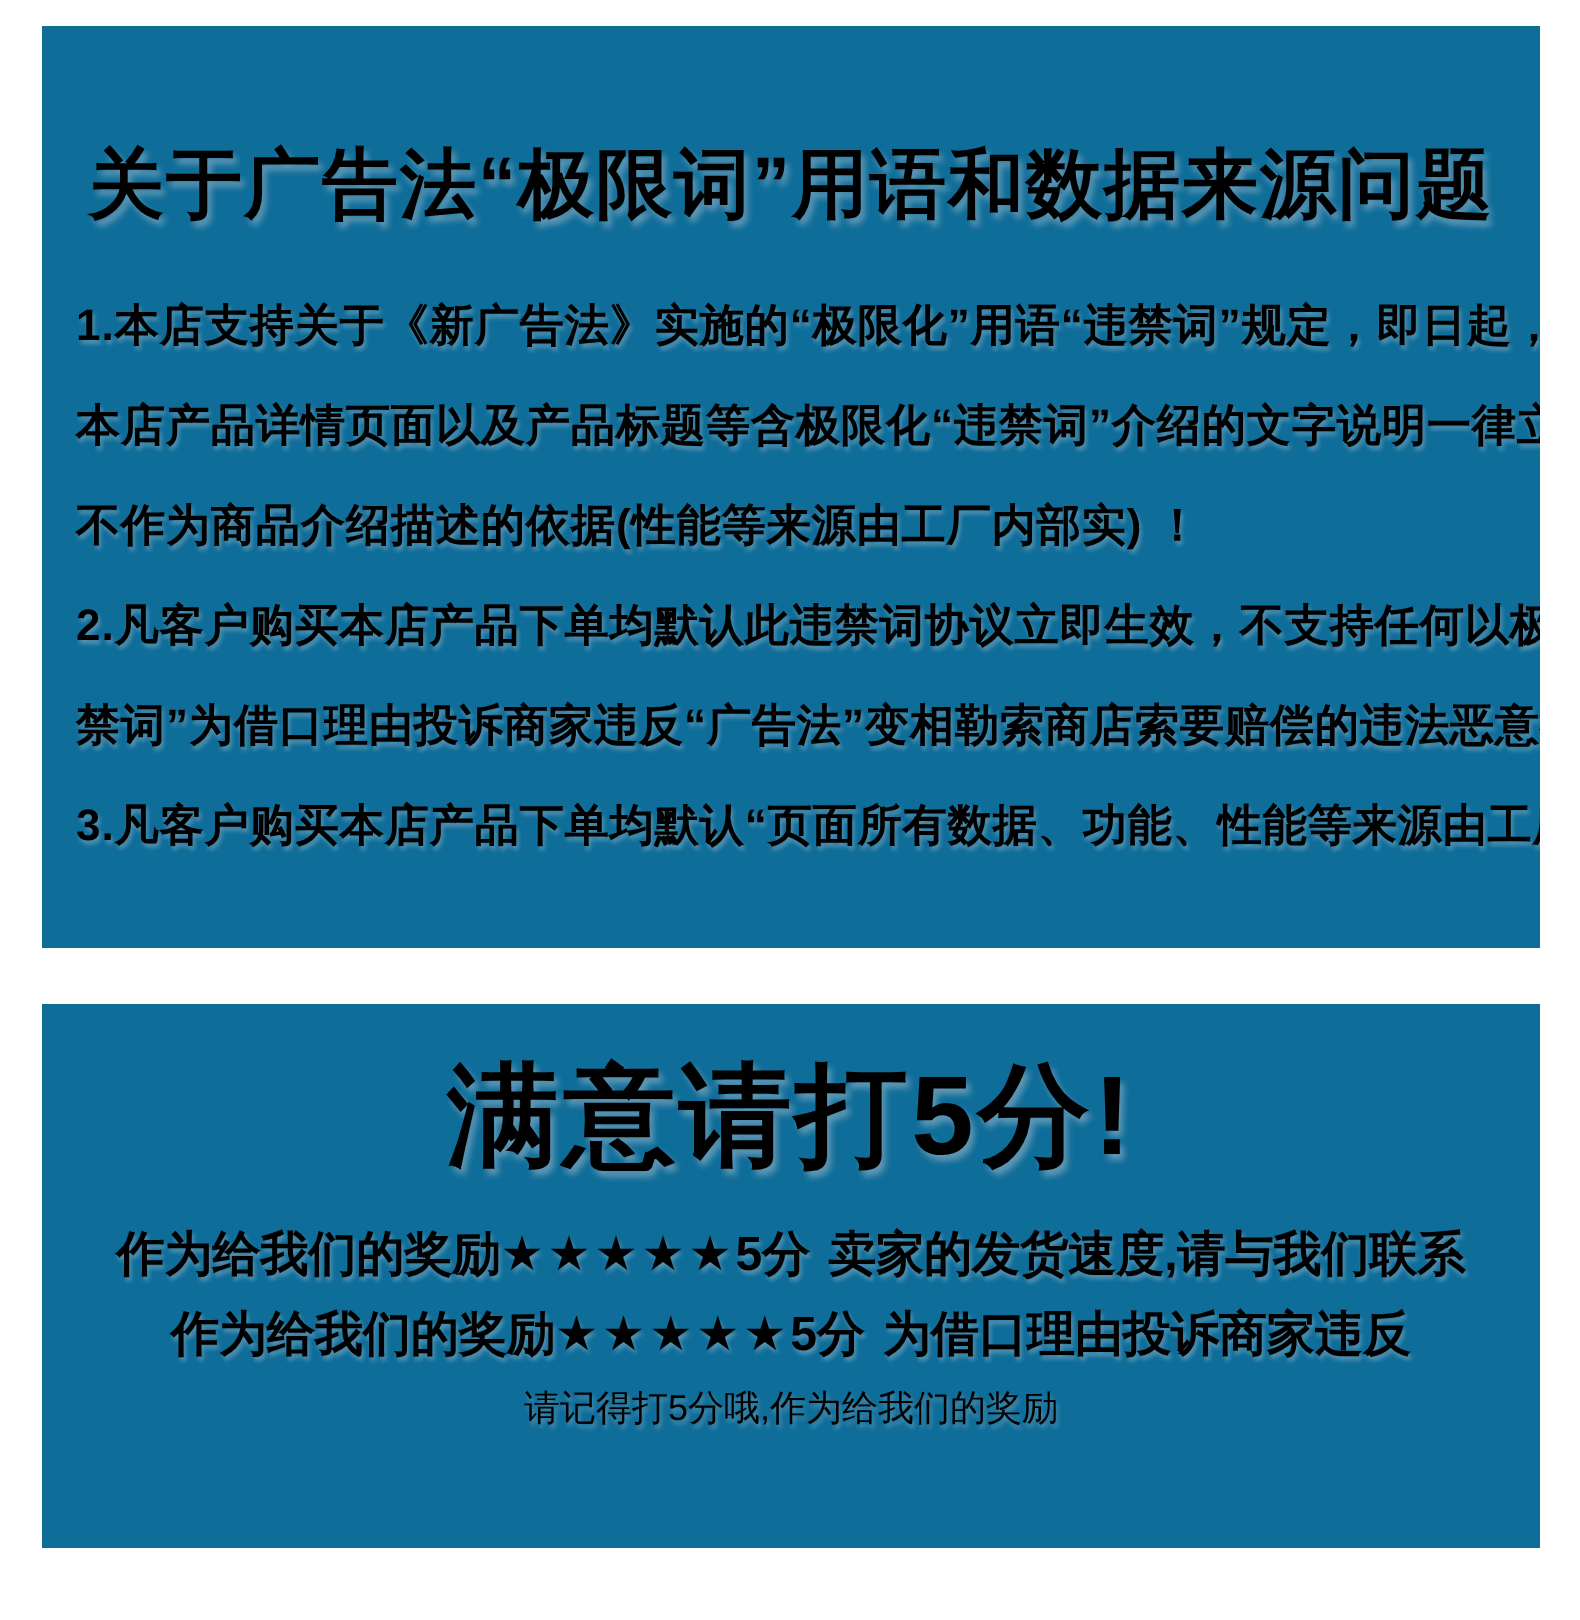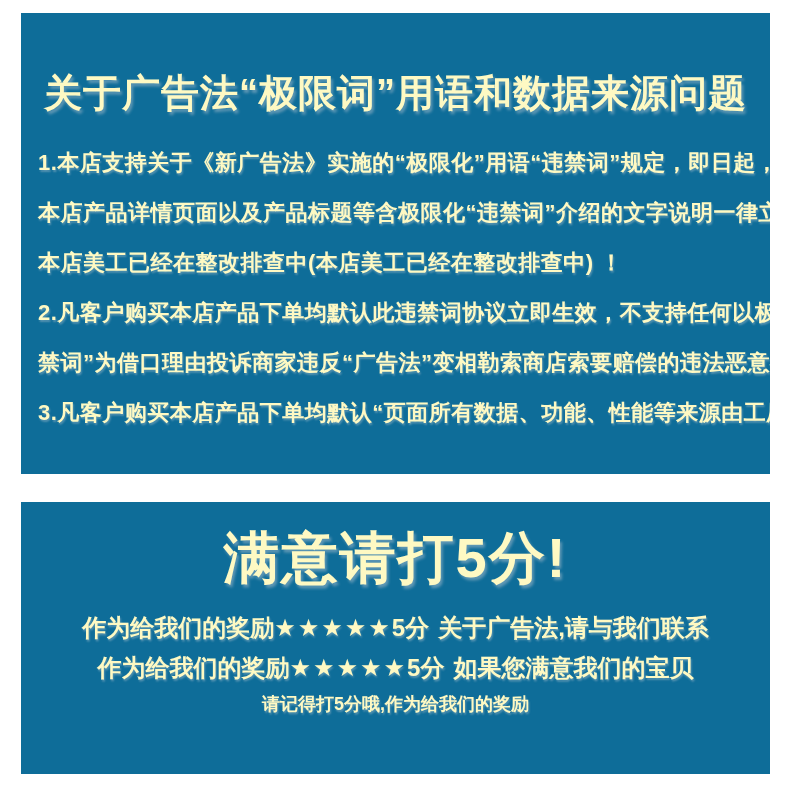--- a/index.html
+++ b/index.html
@@ -15,21 +15,21 @@
     position: relative;
     width: 790px;
     height: 810px;
     background: #ffffff;
   }
   .panel {
     position: absolute;
     left: 21px;
     width: 749px;
     background: #0e6d99;
-    color: #fef9c3;
+    color: #000000;
     box-sizing: border-box;
     overflow: hidden;
   }
   .panel-notice {
     top: 13px;
     height: 461px;
   }
   .panel-rating {
     top: 502px;
     height: 272px;
@@ -79,53 +79,53 @@
   .rating-row .stars {
     letter-spacing: 2px;
   }
   .rating-row .note {
     margin-left: 9px;
   }
   .rating-footnote {
     margin-top: 2px;
     font-size: 18px;
     line-height: 28px;
-    font-weight: bold;
+    font-weight: normal;
     text-align: center;
     white-space: nowrap;
     text-shadow: 1px 2px 2px rgba(195,205,215,0.4);
   }
 </style>
 </head>
 <body>
 
 <div class="stage">
 
   <section class="panel panel-notice">
     <h1 class="notice-title">关于广告法“极限词”用语和数据来源问题</h1>
     <div class="notice-body">
       <div class="notice-line">1.本店支持关于《新广告法》实施的“极限化”用语“违禁词”规定，即日起，凡是</div>
       <div class="notice-line">本店产品详情页面以及产品标题等含极限化“违禁词”介绍的文字说明一律立即失效</div>
-      <div class="notice-line">本店美工已经在整改排查中(本店美工已经在整改排查中) ！</div>
+      <div class="notice-line">不作为商品介绍描述的依据(性能等来源由工厂内部实) ！</div>
       <div class="notice-line">2.凡客户购买本店产品下单均默认此违禁词协议立即生效，不支持任何以极限词“违</div>
       <div class="notice-line">禁词”为借口理由投诉商家违反“广告法”变相勒索商店索要赔偿的违法恶意行为!</div>
       <div class="notice-line">3.凡客户购买本店产品下单均默认“页面所有数据、功能、性能等来源由工厂内部实</div>
     </div>
   </section>
 
   <section class="panel panel-rating">
     <h2 class="rating-title">满意请打5分!</h2>
     <div class="rating-rows">
 
       <div class="rating-row">
-        <span class="label">作为给我们的奖励</span><span class="stars">★★★★★</span><span class="score">5分</span><span class="note">关于广告法,请与我们联系</span>
+        <span class="label">作为给我们的奖励</span><span class="stars">★★★★★</span><span class="score">5分</span><span class="note">卖家的发货速度,请与我们联系</span>
       </div>
 
 
       <div class="rating-row">
-        <span class="label">作为给我们的奖励</span><span class="stars">★★★★★</span><span class="score">5分</span><span class="note">如果您满意我们的宝贝</span>
+        <span class="label">作为给我们的奖励</span><span class="stars">★★★★★</span><span class="score">5分</span><span class="note">为借口理由投诉商家违反</span>
       </div>
 
     </div>
     <div class="rating-footnote">请记得打5分哦,作为给我们的奖励</div>
   </section>
 
 </div>
 
 </body></html>

